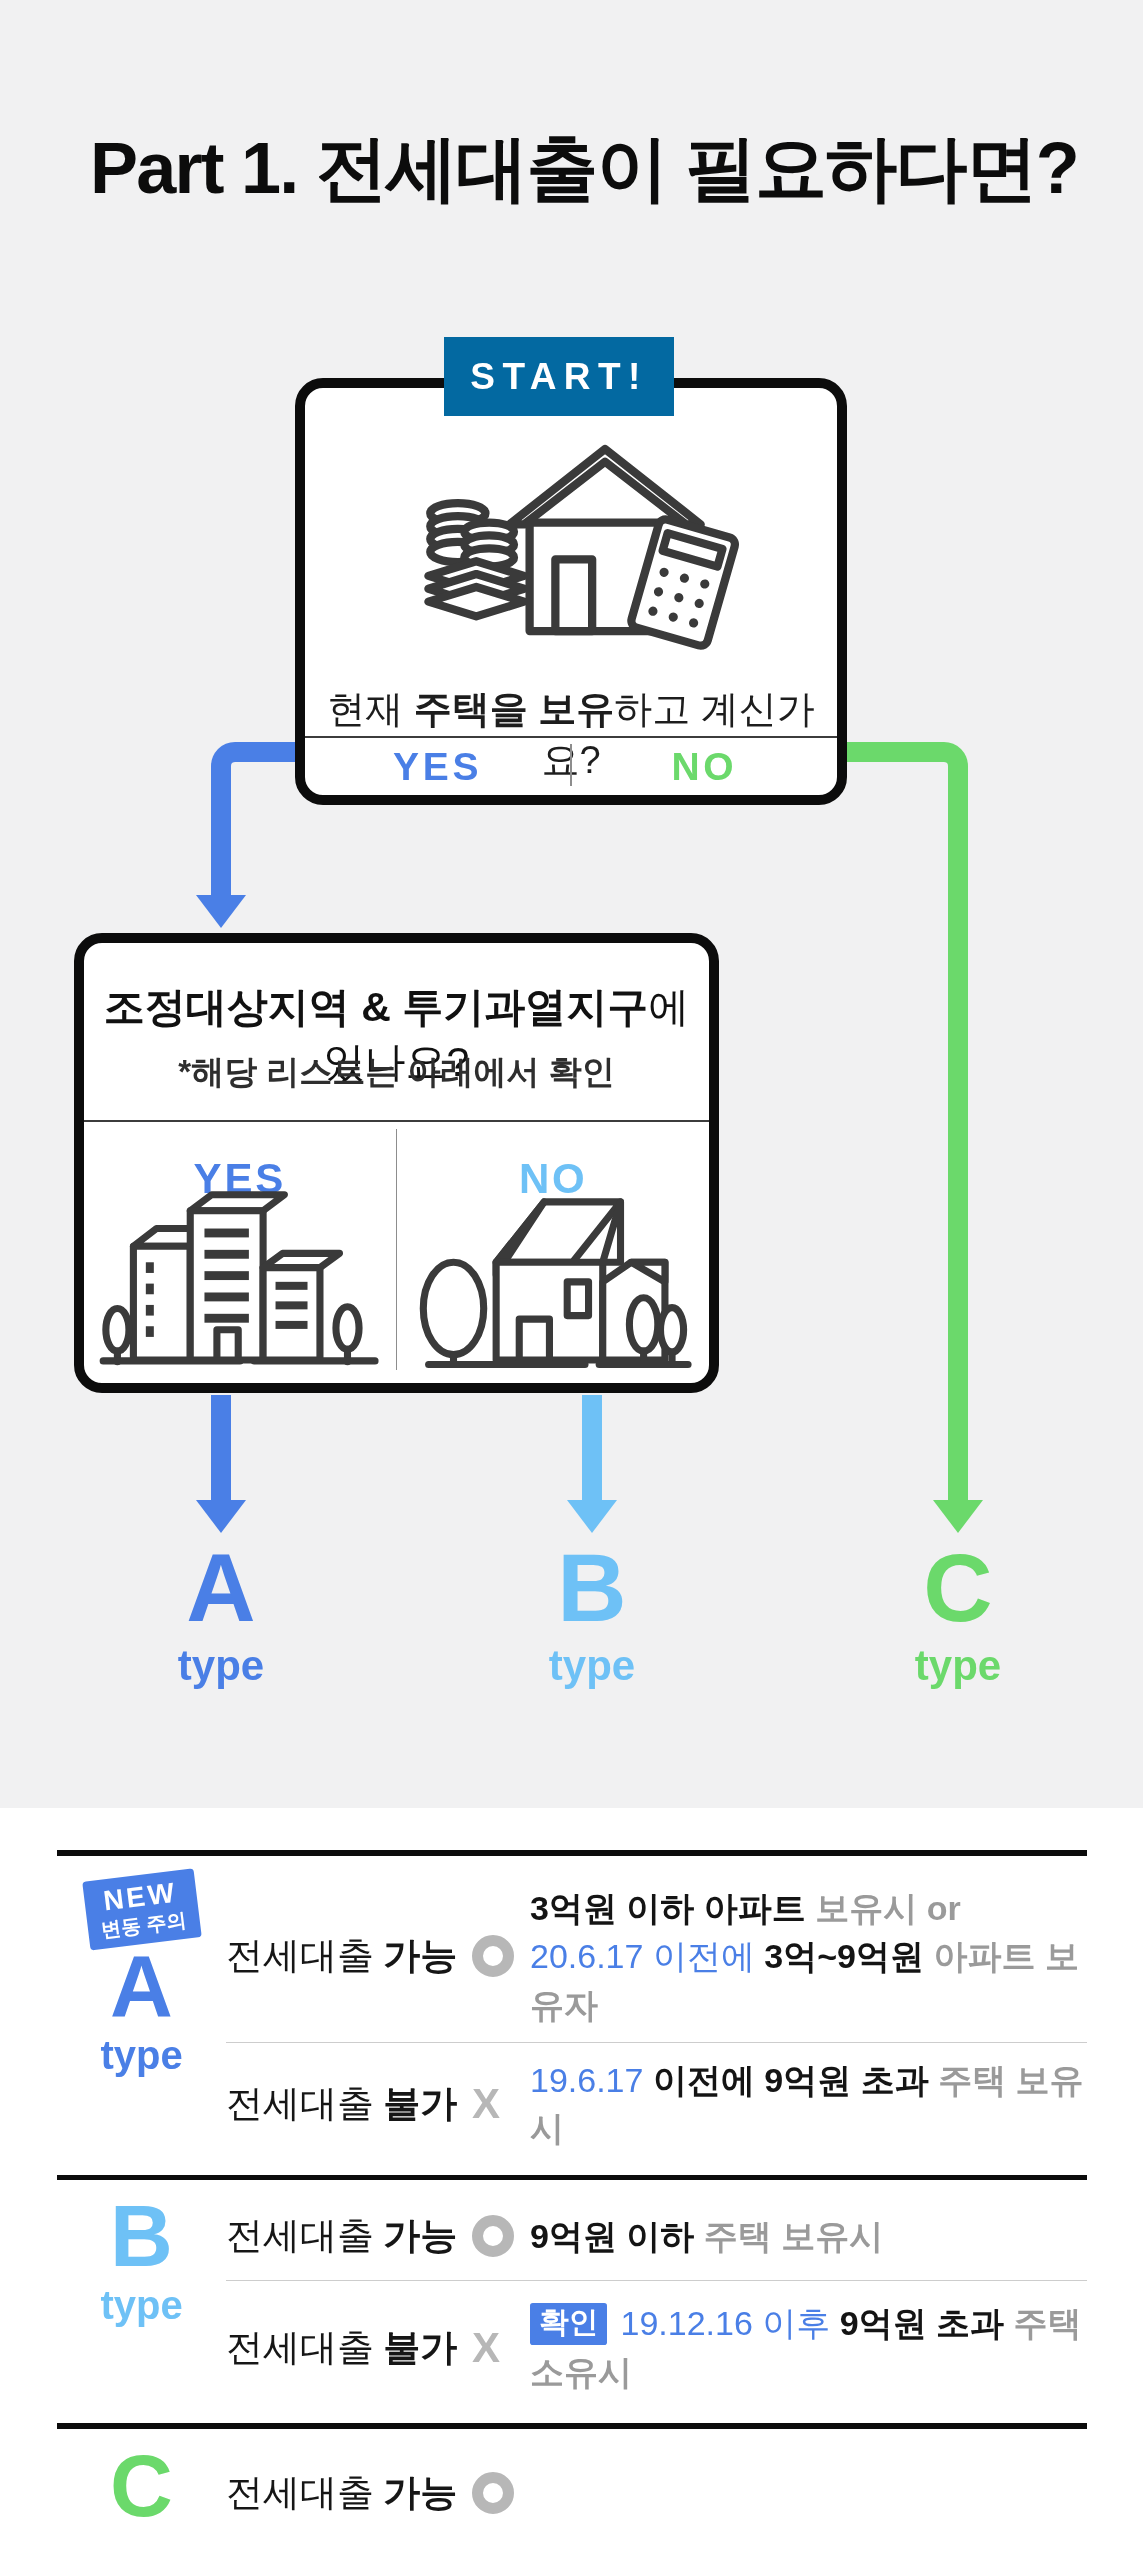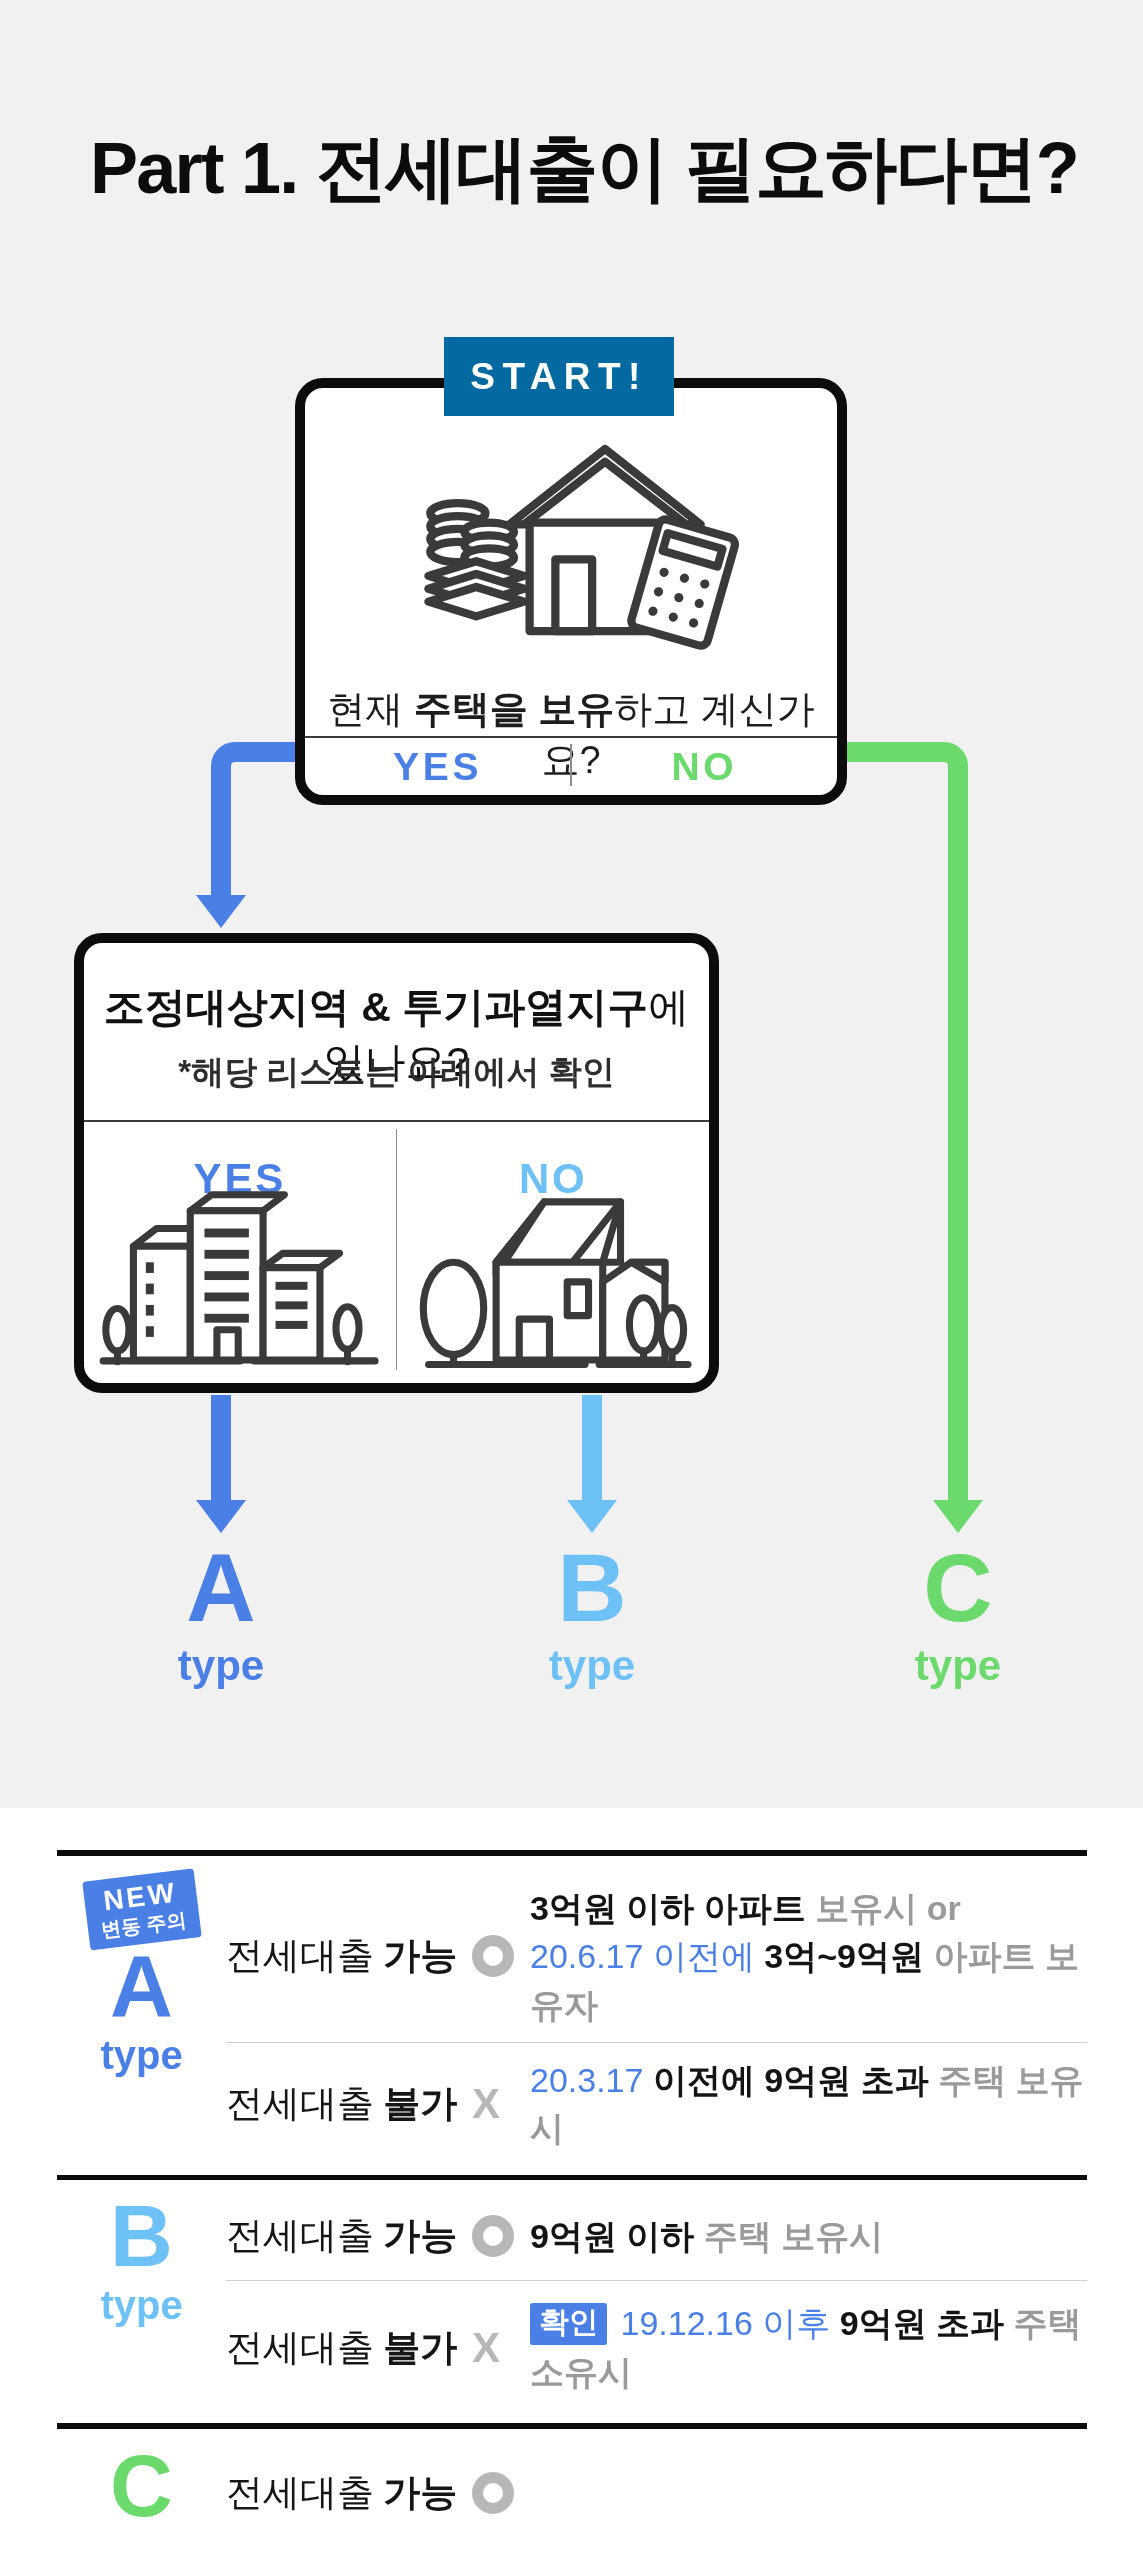--- a/index.html
+++ b/index.html
@@ -308,21 +308,21 @@
               <div class="line"><span class="c-blue">20.6.17 이전에 </span><span class="c-bold">3억~9억원 </span><span class="c-gray">아파트 보유자</span></div>
             </div>
           </div>
           <div class="row">
             <div class="row-label">
               <span class="prefix">전세대출</span>
               <span class="bold">불가</span>
               <span class="mark-x">X</span>
             </div>
             <div class="row-content">
-              <div class="line"><span class="c-blue">20.3.17 </span><span class="c-bold">이전에 9억원 초과 </span><span class="c-gray">주택 보유시</span></div>
+              <div class="line"><span class="c-blue">19.6.17 </span><span class="c-bold">이전에 9억원 초과 </span><span class="c-gray">주택 보유시</span></div>
             </div>
           </div>
         </div>
     </section>
 
     <div class="rule mid"></div>
 
     <section class="section sec-b theme-lightblue">
       <div class="section-left">
         <div class="big-letter">B</div>

